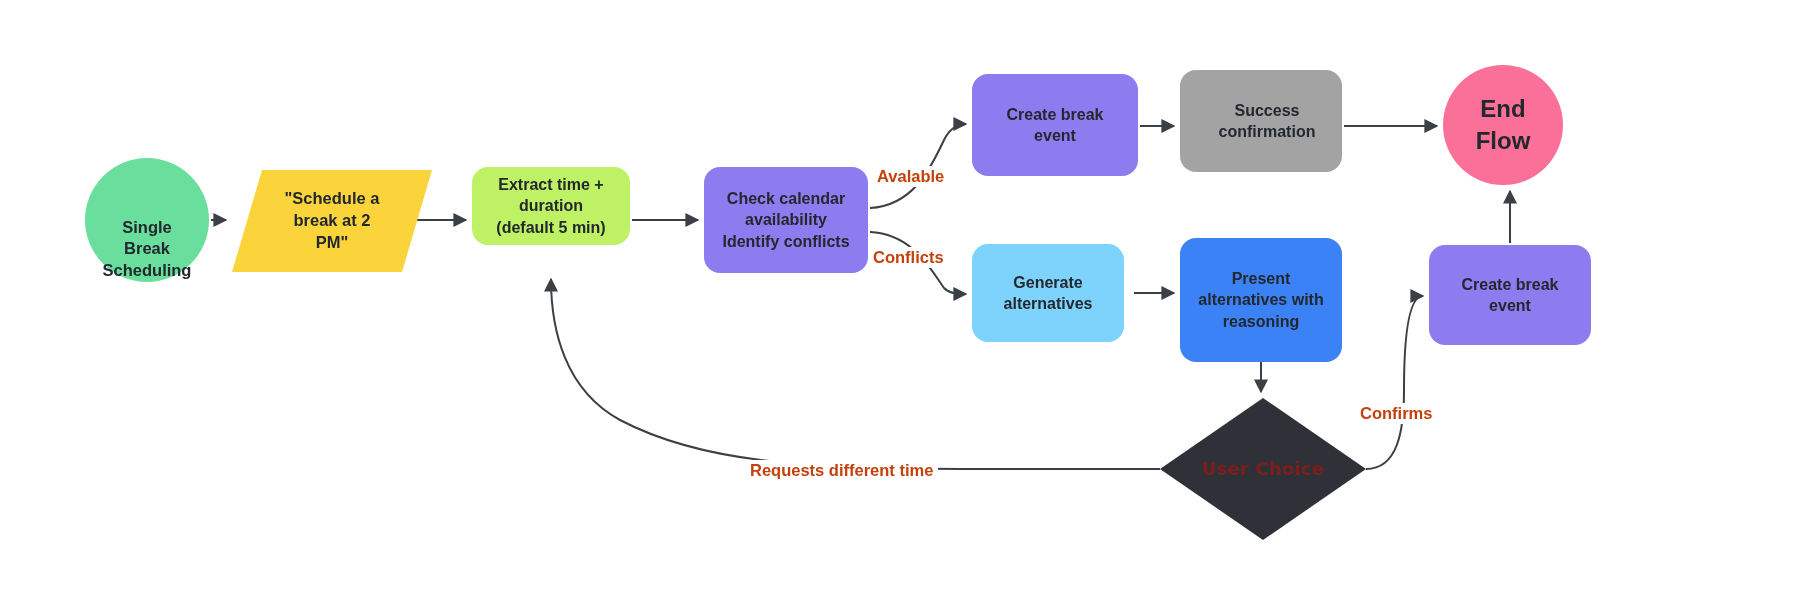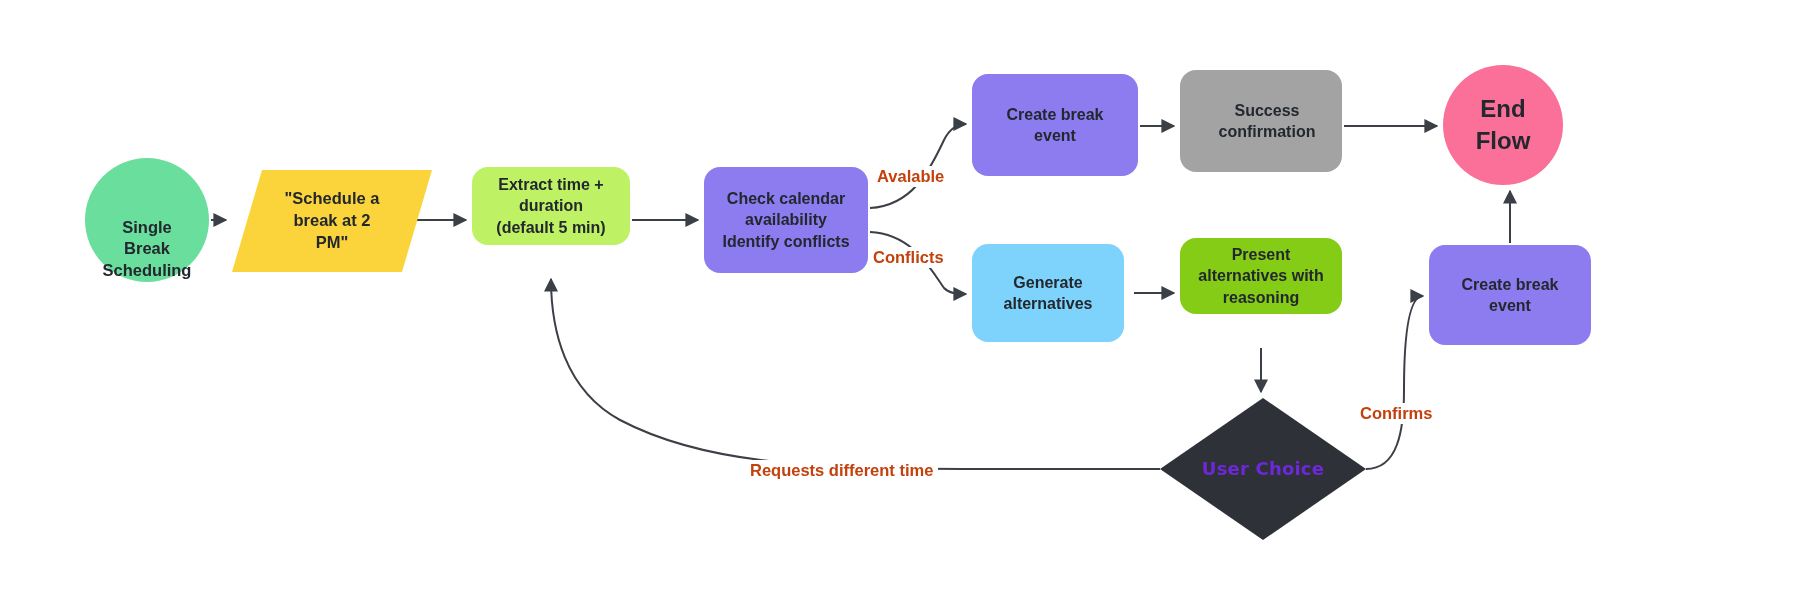--- a/index.html
+++ b/index.html
@@ -60,21 +60,21 @@
     background: transparent;
   }
   .n-io .io-shape {
     position: absolute;
     left: 0; top: 0;
     width: 100%; height: 100%;
     z-index: -1;
   }
   .n-decision {
     font-size: 18px;
-    color: #6d28d9;
+    color: #7f1d1d;
     font-family: "DejaVu Sans", sans-serif;
     letter-spacing: 0.2px;
     background: transparent;
   }
   .n-decision .diamond-shape {
     position: absolute;
     left: 0; top: 0;
     width: 100%; height: 100%;
     z-index: -1;
   }
@@ -156,21 +156,21 @@
 
   <div class="node n-terminator-end" style="left:1443px; top:65px; width:120px; height:120px; background:#FB7098;">
     <span class="label">End Flow</span>
   </div>
 
   <div class="node n-process" style="left:972px; top:244px; width:152px; height:98px; background:#7dd3fc;">
     <span class="label">Generate
 alternatives</span>
   </div>
 
-  <div class="node n-process" style="left:1180px; top:238px; width:162px; height:76px; background:#84cc16;">
+  <div class="node n-process" style="left:1180px; top:238px; width:162px; height:124px; background:#3b82f6;">
     <span class="label">Present
 alternatives with
 reasoning</span>
   </div>
 
   <div class="node n-process" style="left:1429px; top:245px; width:162px; height:100px; background:#8C7CEF;">
     <span class="label">Create break
 event</span>
   </div>
 

